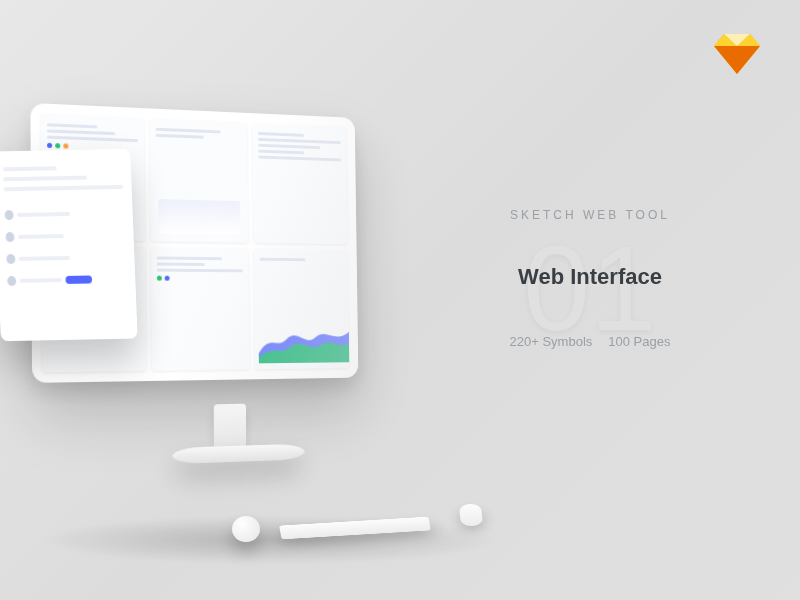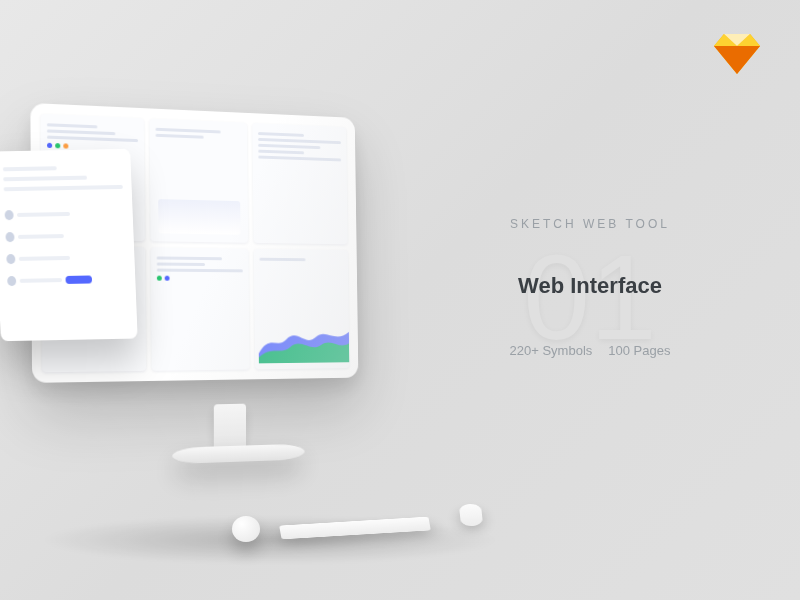--- a/index.html
+++ b/index.html
@@ -16,21 +16,21 @@
   .sketch-icon {
     position: absolute;
     top: 32px;
     right: 40px;
   }
 
   
   .text-block {
     position: absolute;
     right: 60px;
-    top: 217px;
+    top: 208px;
     width: 300px;
     text-align: center;
   }
   .eyebrow {
     font-size: 12px;
     letter-spacing: 3px;
     color: #9aa0a6;
     font-weight: 500;
   }
   .big-number {

